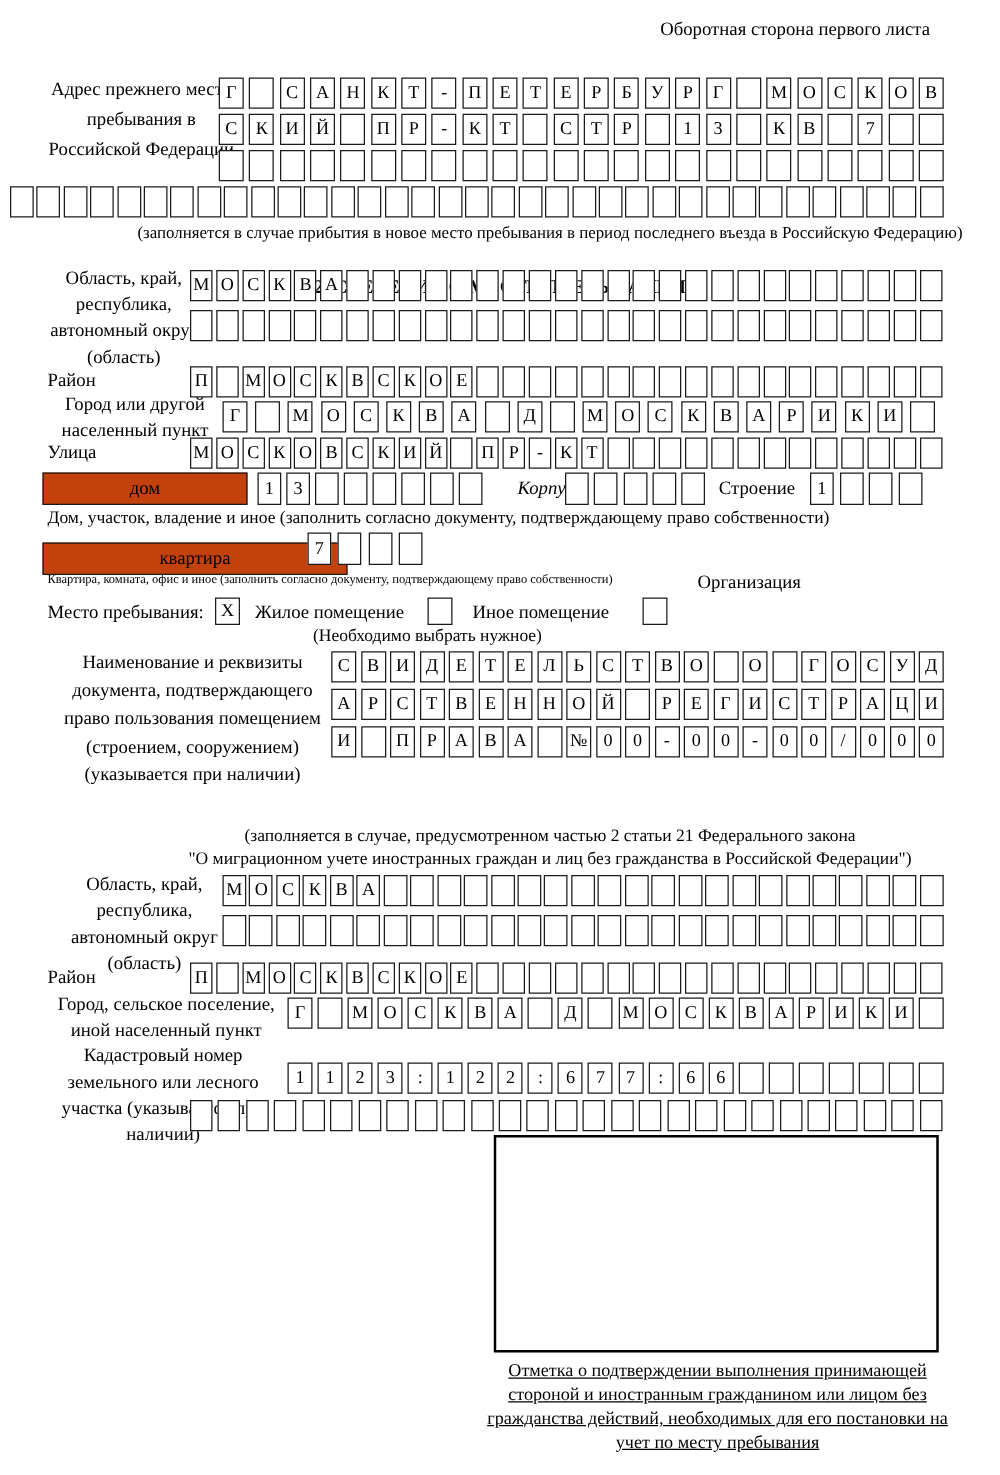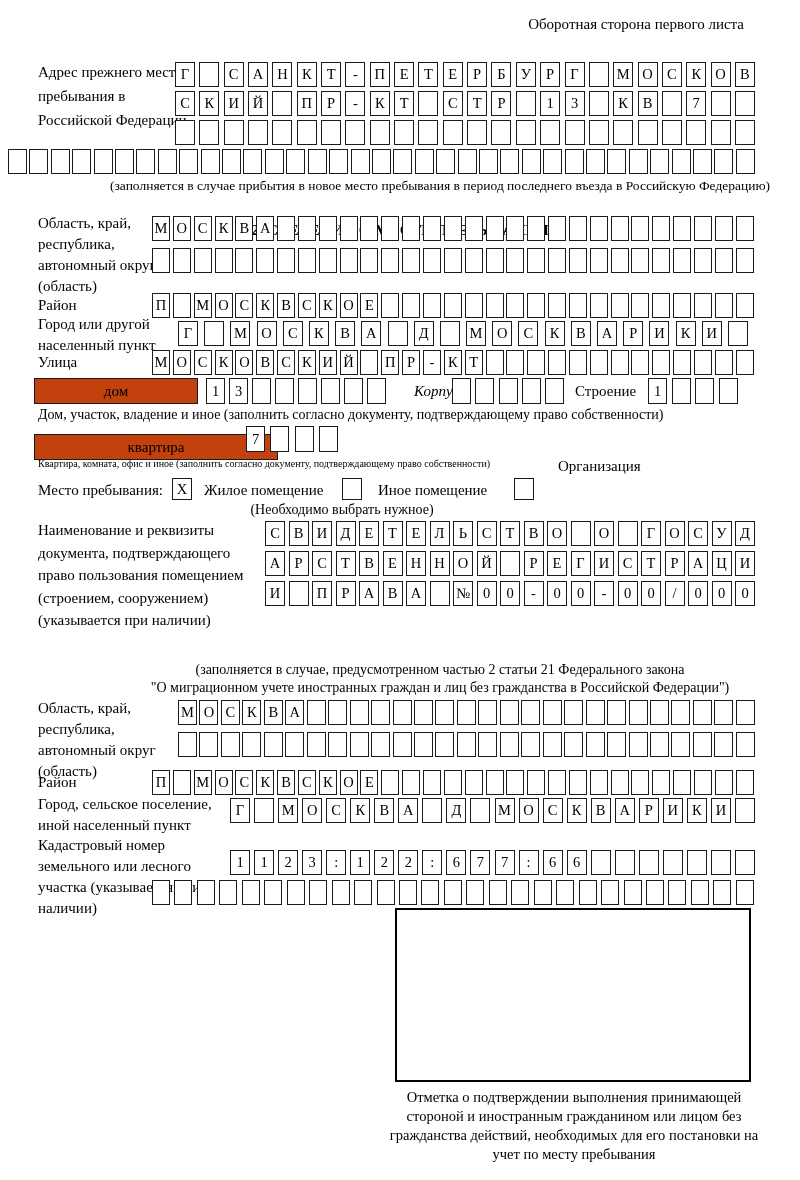--- a/index.html
+++ b/index.html
@@ -1,18 +1,18 @@
 <!DOCTYPE html>
 <html><head>
 <meta charset="utf-8">
 <style>
   html,body{margin:0;padding:0;background:#fff;}
   .page{position:relative;width:800px;height:1180px;background:#fff;color:#000;
         font-family:"Liberation Serif",serif;overflow:hidden;}
-  .abs{position:absolute;}
+  .abs{position:absolute;text-align:center;}
   .lbl{font-size:15px;line-height:21px;}
   .note{font-size:13.5px;line-height:17px;}
   .title{font-weight:bold;font-size:15.5px;text-align:center;width:100%;margin-top:25px;}
   .center{text-align:center;width:100%;margin-left:40px;}
   .boxrow{position:absolute;display:flex;justify-content:space-between;}
   .cb{box-sizing:border-box;flex:none;width:var(--bw,19px);height:var(--bh,25px);
       border:1.7px solid #1b1b1b;background:#fff;display:flex;align-items:center;
       justify-content:center;font-size:14.5px;font-family:"Liberation Serif",serif;}
   .wbox{box-sizing:border-box;border:1.7px solid #1b1b1b;display:flex;align-items:center;
       justify-content:center;font-size:15px;background:#c2410c;}
@@ -593,15 +593,15 @@
       <span class="cb"></span>
       <span class="cb"></span>
       <span class="cb"></span>
       <span class="cb"></span>
       <span class="cb"></span>
       <span class="cb"></span>
       <span class="cb"></span>
     </div>
 
   <div class="abs stamp" style="left:395px;top:908px;width:356px;height:174px;"></div>
-  <div class="abs" style="left:383px;top:1088px;width:382px;text-align:center;font-size:14.5px;line-height:19px;">Отметка о подтверждении выполнения принимающей стороной и иностранным гражданином или лицом без гражданства действий, необходимых для его постановки на учет по месту пребывания</div>
+  <div class="abs" style="left:383px;top:1088px;width:382px;text-align:center;font-size:14.5px;line-height:19px;text-decoration:underline;">Отметка о подтверждении выполнения принимающей стороной и иностранным гражданином или лицом без гражданства действий, необходимых для его постановки на учет по месту пребывания</div>
 
 </div>
 
 </body></html>

